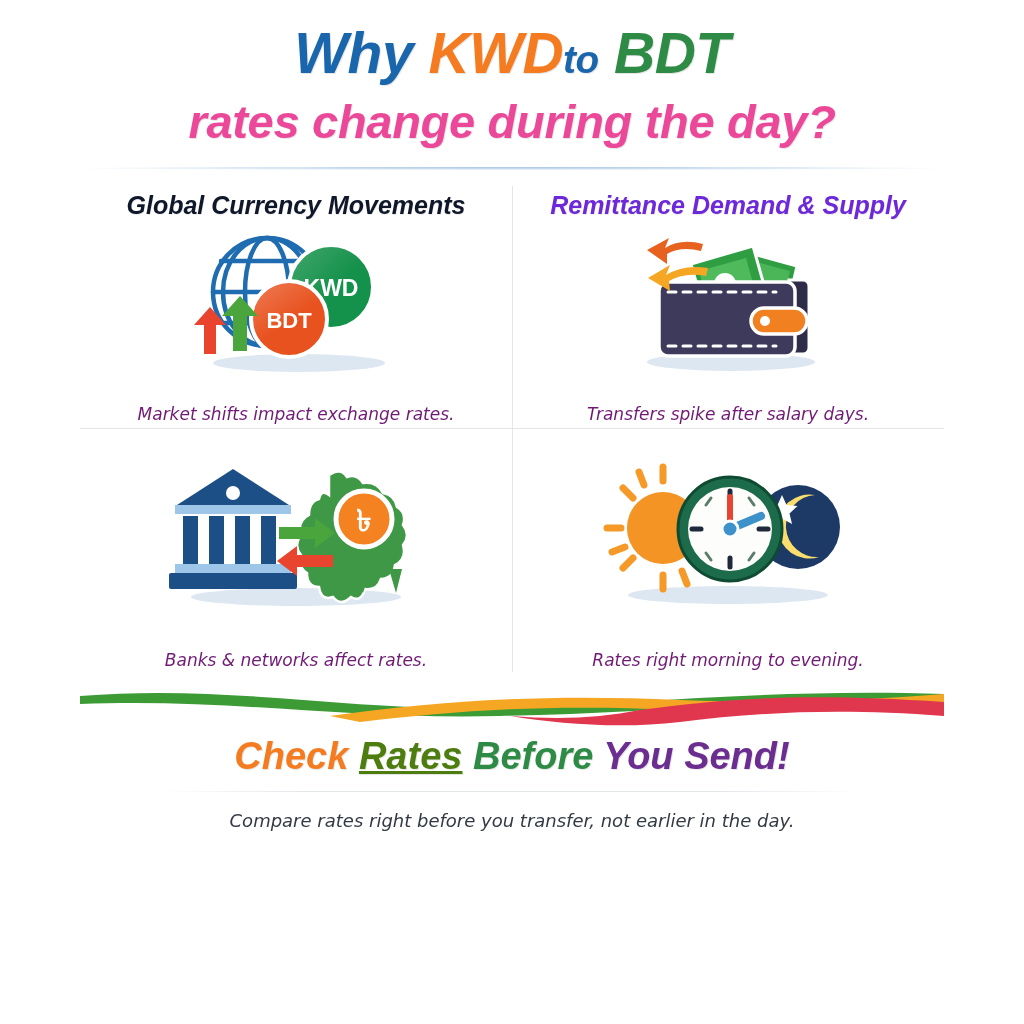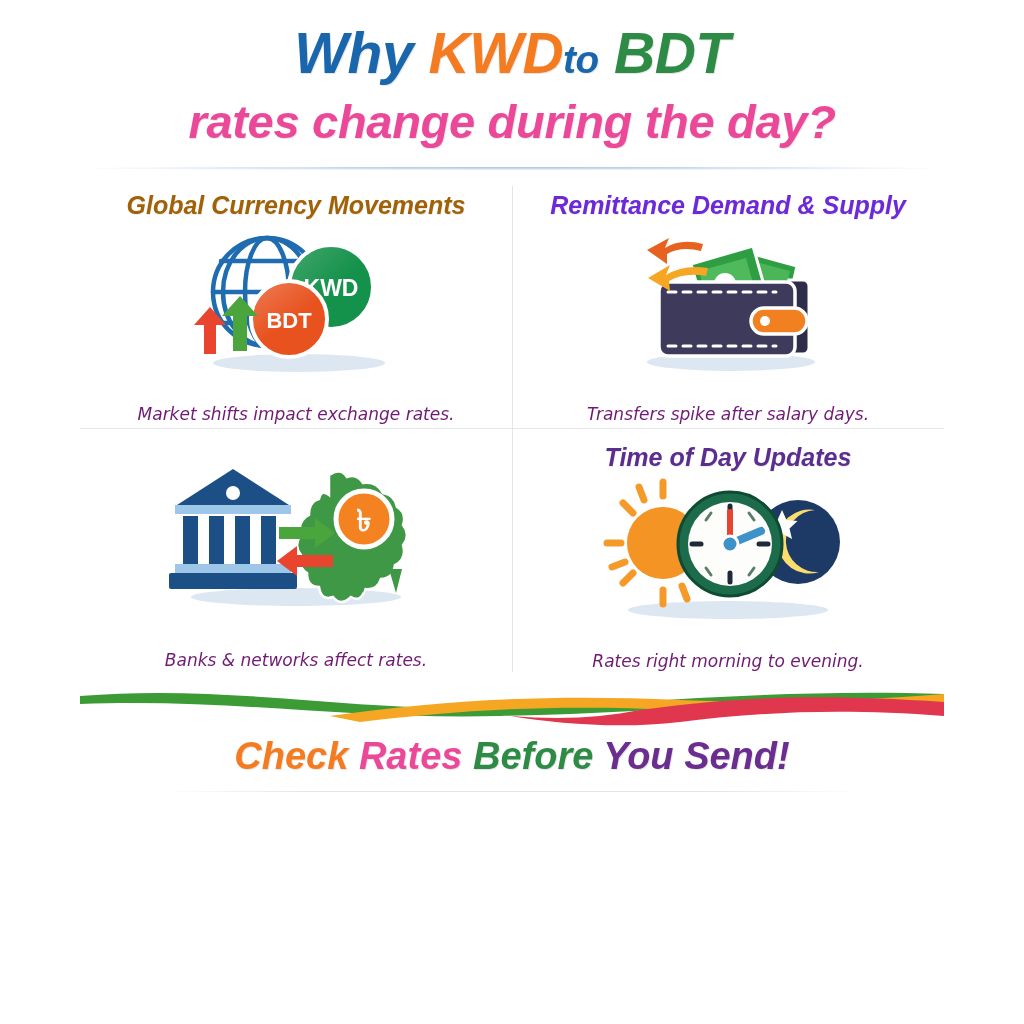--- a/index.html
+++ b/index.html
@@ -74,21 +74,21 @@
   .footer{width:864px;margin:2px auto 0;text-align:center;}
   .wave-wrap{height:48px;}
   .cta{
     font-family:"Liberation Sans",sans-serif;
     font-weight:bold;font-style:italic;
     font-size:38px;line-height:44px;
     margin-top:4px;white-space:nowrap;
     text-shadow:1px 1px 0 rgba(0,0,0,0.10);
   }
   .c-check{color:#f47b20;}
-  .c-rates{color:#ec4899;}
+  .c-rates{color:#4d7c0f;text-decoration:underline;}
   .c-before{color:#2e8b45;}
   .c-yousend{color:#6b2d8f;margin-top:30px;}
   .cta-divider{
     width:700px;height:1px;margin:13px auto 0;
     background:linear-gradient(to right,rgba(255,255,255,0),#e1e4e8 22%,#e1e4e8 78%,rgba(255,255,255,0));
   }
   .footer-caption{
     font-family:"DejaVu Sans",sans-serif;
     font-style:italic;font-size:18px;color:#333a45;
     margin-top:18px;white-space:nowrap;
@@ -109,21 +109,21 @@
       <span class="t-sub">rates change during the day?</span>
     </div>
     <div class="hdr-divider"></div>
   </div>
 
   <div class="grid">
     <div class="vline"></div>
     <div class="hline"></div>
 
     <div class="card">
-      <div class="card-title" style="color:#a16207">Global Currency Movements</div>
+      <div class="card-title" style="color:#0f172a">Global Currency Movements</div>
       <div class="art">
         <svg width="250" height="160" viewBox="0 0 250 160">
           <ellipse cx="128" cy="143" rx="86" ry="9" fill="#dde7f2"></ellipse>
           <g fill="none" stroke="#1f6cb0" stroke-width="4.5" stroke-linecap="round">
             <circle cx="96" cy="72" r="54"></circle>
             <ellipse cx="96" cy="72" rx="22" ry="54"></ellipse>
             <ellipse cx="96" cy="72" rx="44" ry="54"></ellipse>
             <line x1="42" y1="72" x2="150" y2="72"></line>
             <path d="M50 41 H142"></path>
             <path d="M50 103 H142"></path>
@@ -229,21 +229,20 @@
           </g>
           <g>
             <path d="M172 98 h-36 v-9 l-20 15 20 15 v-9 h36 z" fill="#e8442e"></path>
           </g>
         </svg>
       </div>
       <div class="card-caption">Banks &amp; networks affect rates.</div>
     </div>
 
     <div class="card">
-      <div class="card-title" style="color:#5b2d91">Time of Day Updates</div>
       <div class="art">
         <svg width="270" height="155" viewBox="0 0 270 155">
           <ellipse cx="135" cy="138" rx="100" ry="9" fill="#dde7f2"></ellipse>
 
           <g>
             <g stroke="#f59a28" stroke-width="7" stroke-linecap="round">
               <line x1="70" y1="10" x2="70" y2="24"></line>
               <line x1="70" y1="118" x2="70" y2="132"></line>
               <line x1="14" y1="71" x2="28" y2="71"></line>
               <line x1="112" y1="71" x2="126" y2="71"></line>
@@ -301,15 +300,16 @@
         <path d="M560 28 C660 14 740 12 864 20 L864 34 C760 26 680 30 600 40 C540 47 480 42 430 34 C480 38 520 36 560 28 Z" fill="#e0374f"></path>
       </svg>
     </div>
     <div class="cta">
       <span class="c-check">Check</span>
       <span class="c-rates">Rates</span>
       <span class="c-before">Before</span>
       <span class="c-yousend">You Send!</span>
     </div>
     <div class="cta-divider"></div>
+    <div class="footer-caption">Compare rates right before you transfer, not earlier in the day.</div>
   </div>
 
 </div>
 
 </body></html>

